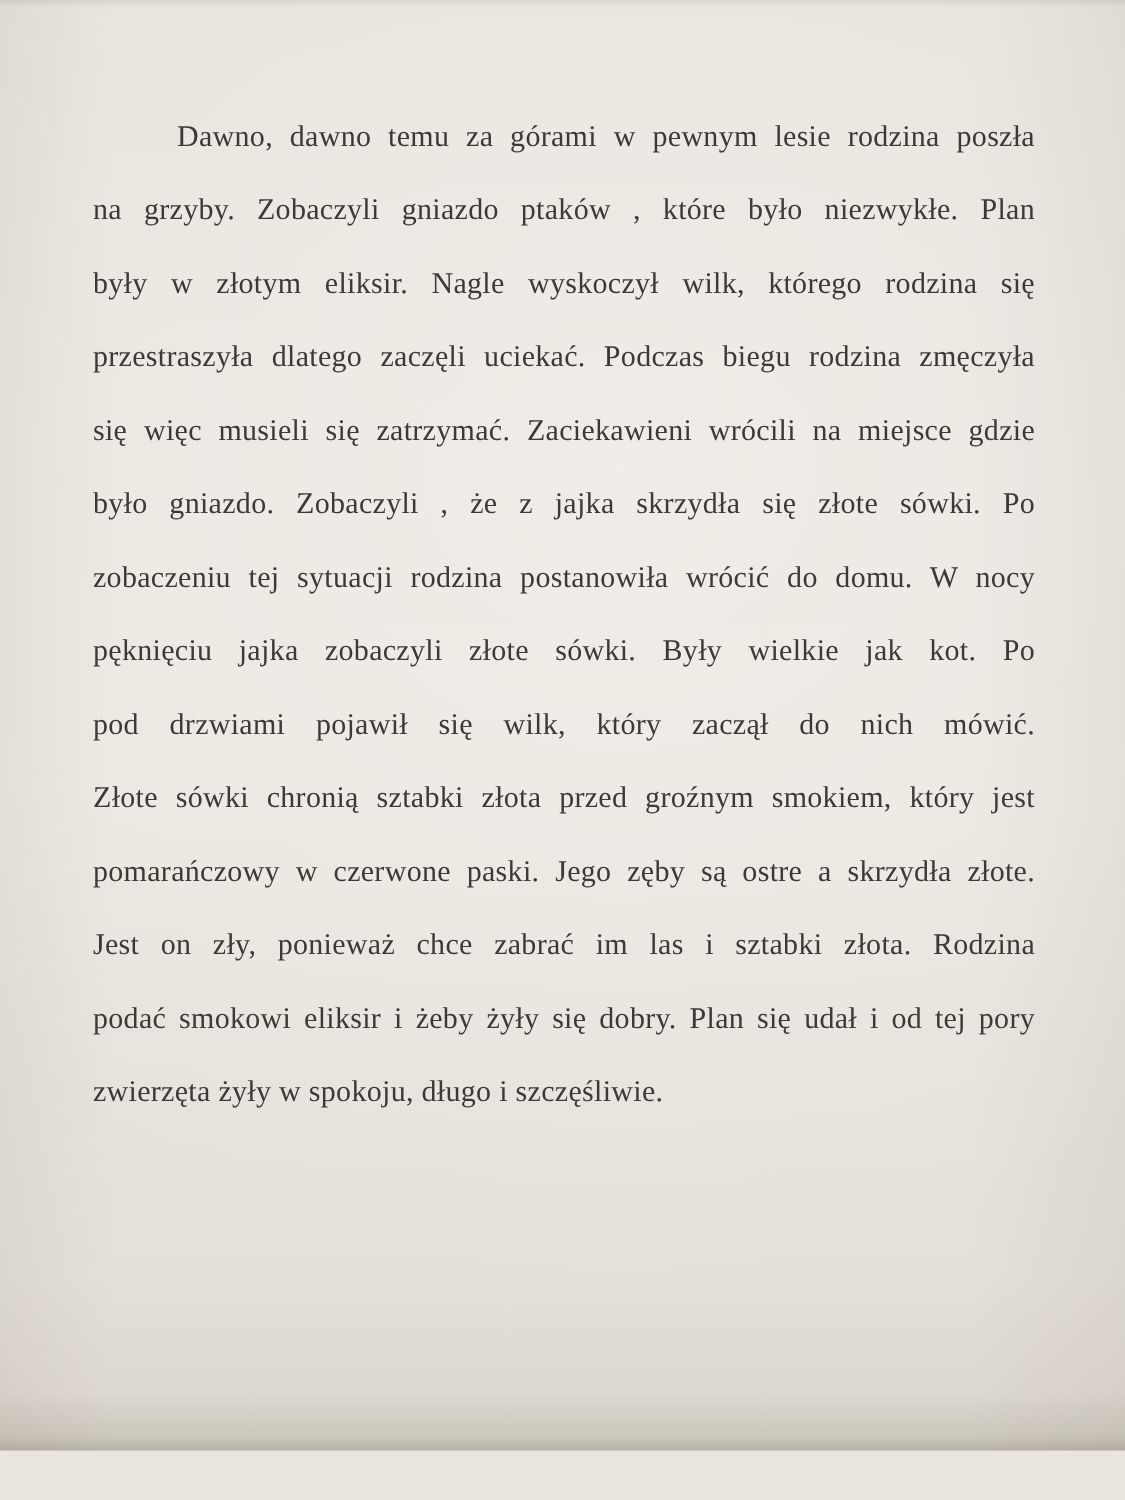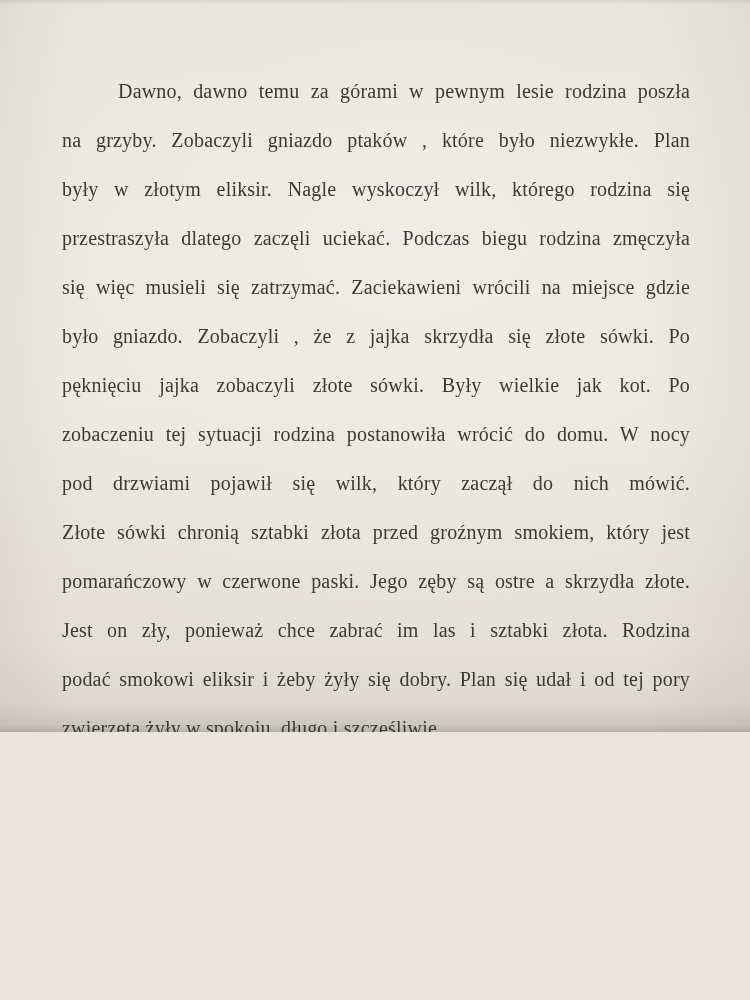--- a/index.html
+++ b/index.html
@@ -8,21 +8,21 @@
   }
   body {
     width: 750px;
     height: 1000px;
     overflow: hidden;
     background: #e9e5de;
   }
   .photo-page {
     position: relative;
     width: 750px;
-    height: 732px;
+    height: 967px;
     overflow: hidden;
     background:
       linear-gradient(90deg, rgba(60,50,40,0.05) 0%, rgba(0,0,0,0) 10%, rgba(0,0,0,0) 86%, rgba(60,50,40,0.05) 100%),
       radial-gradient(130% 95% at 55% 32%, rgba(255,255,255,0.28) 0%, rgba(255,255,255,0.0) 62%),
       linear-gradient(180deg, #d7d2ca 0px, #e7e3dc 5px, #eae6df 28%, #ebe7e0 55%, #e4e0d8 88%, #ddd8d0 96%, #cdc8bd 99%, #b7b2a7 100%);
   }
   .text-block {
     position: absolute;
     left: 62px;
     top: 67px;
@@ -36,36 +36,35 @@
   .line {
     text-align: justify;
     text-align-last: justify;
   }
   .line.indent {
     text-indent: 56px;
   }
   .line.last {
     text-align: left;
     text-align-last: left;
-    text-decoration: underline;
   }
 </style>
 </head>
 <body>
 
 <div class="photo-page">
   <div class="text-block">
     <div class="line indent">Dawno, dawno temu za górami w pewnym lesie rodzina poszła</div>
     <div class="line">na grzyby. Zobaczyli gniazdo ptaków , które było niezwykłe. Plan</div>
     <div class="line">były w złotym eliksir. Nagle wyskoczył wilk, którego rodzina się</div>
     <div class="line">przestraszyła dlatego zaczęli uciekać. Podczas biegu rodzina zmęczyła</div>
     <div class="line">się więc musieli się zatrzymać. Zaciekawieni wrócili na miejsce gdzie</div>
     <div class="line">było gniazdo. Zobaczyli , że z jajka skrzydła się złote sówki. Po</div>
+    <div class="line">zobaczeniu tej sytuacji rodzina postanowiła wrócić do domu. W nocy</div>
     <div class="line">pęknięciu jajka zobaczyli złote sówki. Były wielkie jak kot. Po</div>
-    <div class="line">zobaczeniu tej sytuacji rodzina postanowiła wrócić do domu. W nocy</div>
     <div class="line">pod drzwiami pojawił się wilk, który zaczął do nich mówić.</div>
     <div class="line">Złote sówki chronią sztabki złota przed  groźnym smokiem, który jest</div>
     <div class="line">pomarańczowy w czerwone paski. Jego zęby są ostre a skrzydła złote.</div>
     <div class="line">Jest on zły, ponieważ chce zabrać im las i sztabki złota. Rodzina</div>
     <div class="line">podać smokowi eliksir i żeby żyły się dobry. Plan się udał i od tej pory</div>
     <div class="line last">zwierzęta żyły w spokoju,  długo i szczęśliwie.</div>
   </div>
 </div>
 
 </body></html>

